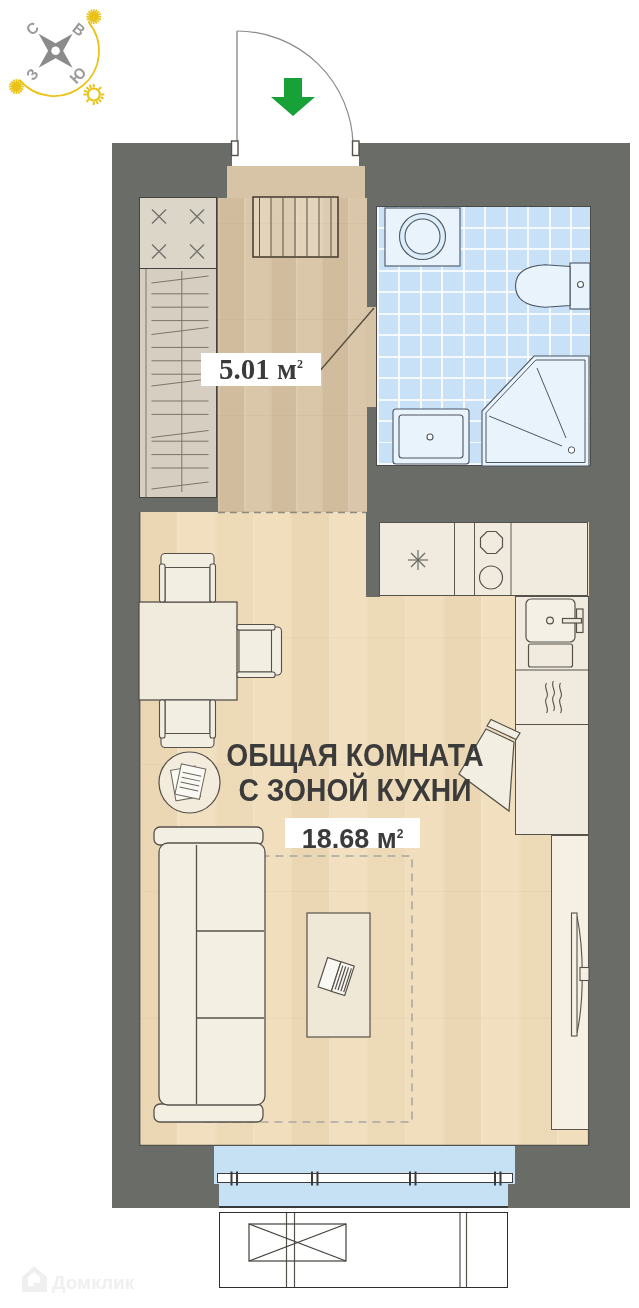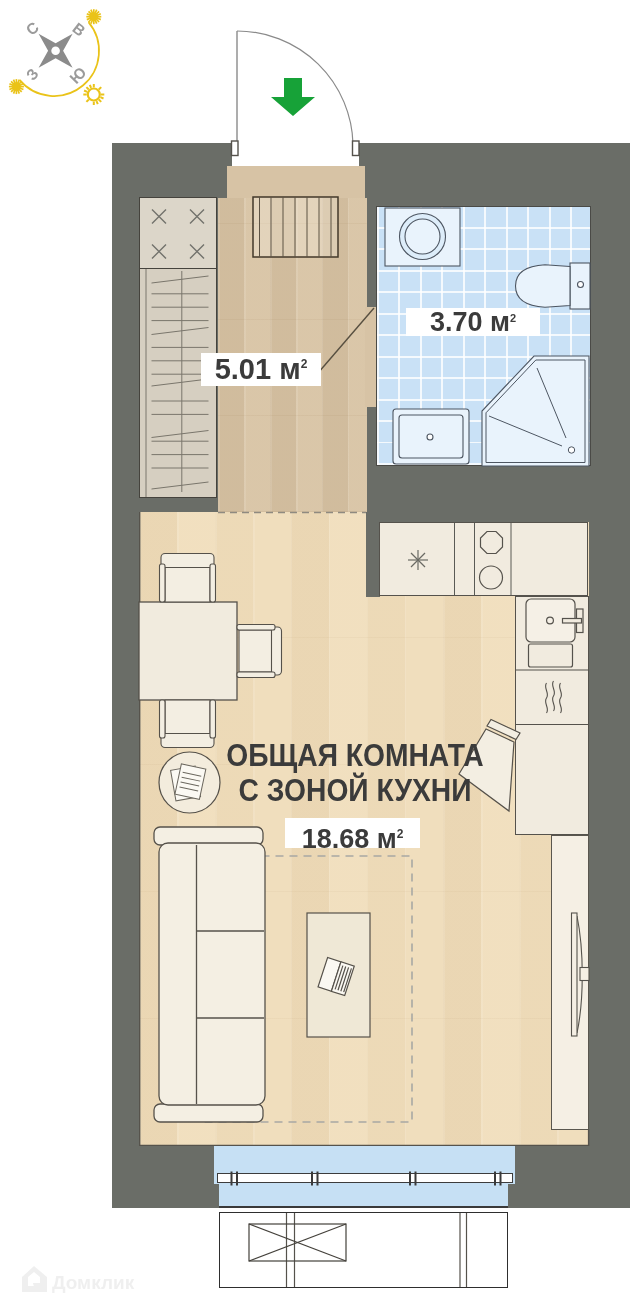--- a/index.html
+++ b/index.html
@@ -322,21 +322,20 @@
 </g>
 
 <g opacity="0.55">
   <path d="M34,1266 L47,1277 L47,1292 L22,1292 L22,1277 Z M34,1272 L28,1277 L28,1286 L40,1286 L40,1277 Z" fill="#e3e3e3"></path>
   <path d="M33,1283 a6,6 0 0 0 12,0 l-6,0 Z" fill="#e3e3e3"></path>
   <text x="52" y="1289" font-size="19" font-weight="bold" fill="#e3e3e3" font-family="Liberation Sans, sans-serif">Домклик</text>
 </g>
 
 </svg>
 
-<div class="abs" style="left:201px;top:353px;width:120px;height:33px;background:#ffffff;text-align:center;font-weight:bold;font-size:29px;line-height:33px;color:#3b3b3b;">5.01 м<span style="font-size:12px;position:relative;top:-11px;">2</span></div>
-
-<div class="abs" style="left:406px;top:308px;width:134px;height:28px;background:#ffffff;text-align:center;font-weight:bold;font-size:27px;line-height:28px;color:#3b3b3b;">3.70 м<span style="font-size:11px;position:relative;top:-9px;">2</span></div>
+<div class="abs" style="left:201px;top:353px;width:120px;height:33px;background:#ffffff;text-align:center;font-weight:bold;font-size:29px;line-height:33px;color:#3b3b3b;font-family:Liberation Serif, serif;">5.01 м<span style="font-size:12px;position:relative;top:-11px;">2</span></div>
+
 
 <div class="abs" style="left:205px;top:738px;width:300px;text-align:center;font-weight:bold;font-size:31px;line-height:35px;color:#3b3b3b;transform:scaleX(0.91);">ОБЩАЯ КОМНАТА<br>С ЗОНОЙ КУХНИ</div>
 
 <div class="abs" style="left:285px;top:818px;width:135px;height:30px;background:#ffffff;text-align:center;font-weight:bold;font-size:27px;line-height:42px;color:#3b3b3b;">18.68 м<span style="font-size:12px;position:relative;top:-10px;">2</span></div>
 
 </div>
 
 </body></html>

